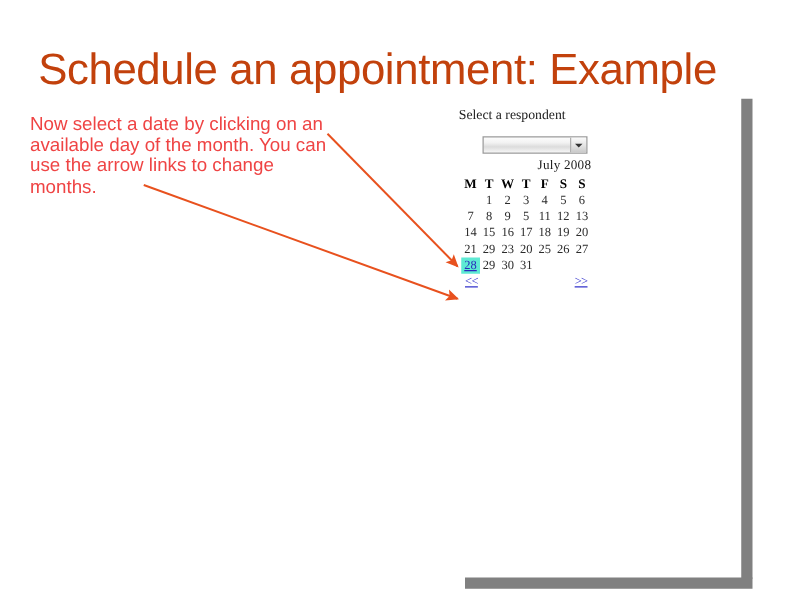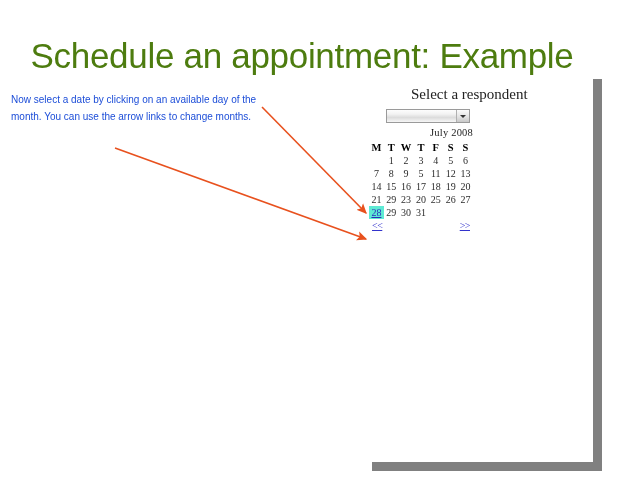--- a/index.html
+++ b/index.html
@@ -27,35 +27,35 @@
   #slide-title {
     position: absolute;
     left: 0;
     top: 36px;
     width: 604px;
     text-align: center;
     font-family: "Liberation Sans", sans-serif;
     font-size: 35px;
     font-weight: 400;
     letter-spacing: -0.3px;
-    color: #4d7c0f;
+    color: #c2410c;
     white-space: nowrap;
     line-height: 40px;
   }
 
   
   #body-text {
     position: absolute;
-    left: 11px;
+    left: 24px;
     top: 92px;
     width: 248px;
     font-family: "Liberation Sans", sans-serif;
-    font-size: 10px;
+    font-size: 15px;
     line-height: 16.5px;
-    color: #1d4ed8;
+    color: #ef4444;
   }
 
   
   .shadow-v {
     position: absolute;
     left: 593px;
     top: 79px;
     width: 9px;
     height: 384px;
     background: #808080;
@@ -76,24 +76,23 @@
     top: 86px;
     width: 120px;
     height: 165px;
   }
 
   #respondent-label {
     position: absolute;
     left: 2px;
     top: 0px;
     font-family: "Liberation Serif", serif;
-    font-size: 15px;
+    font-size: 11px;
     color: #222222;
     white-space: nowrap;
-    margin-left: 44px;
   }
 
   #respondent-select {
     position: absolute;
     left: 21px;
     top: 23px;
     width: 84px;
     height: 14px;
     box-sizing: border-box;
     border: 1px solid #9a9a9a;

